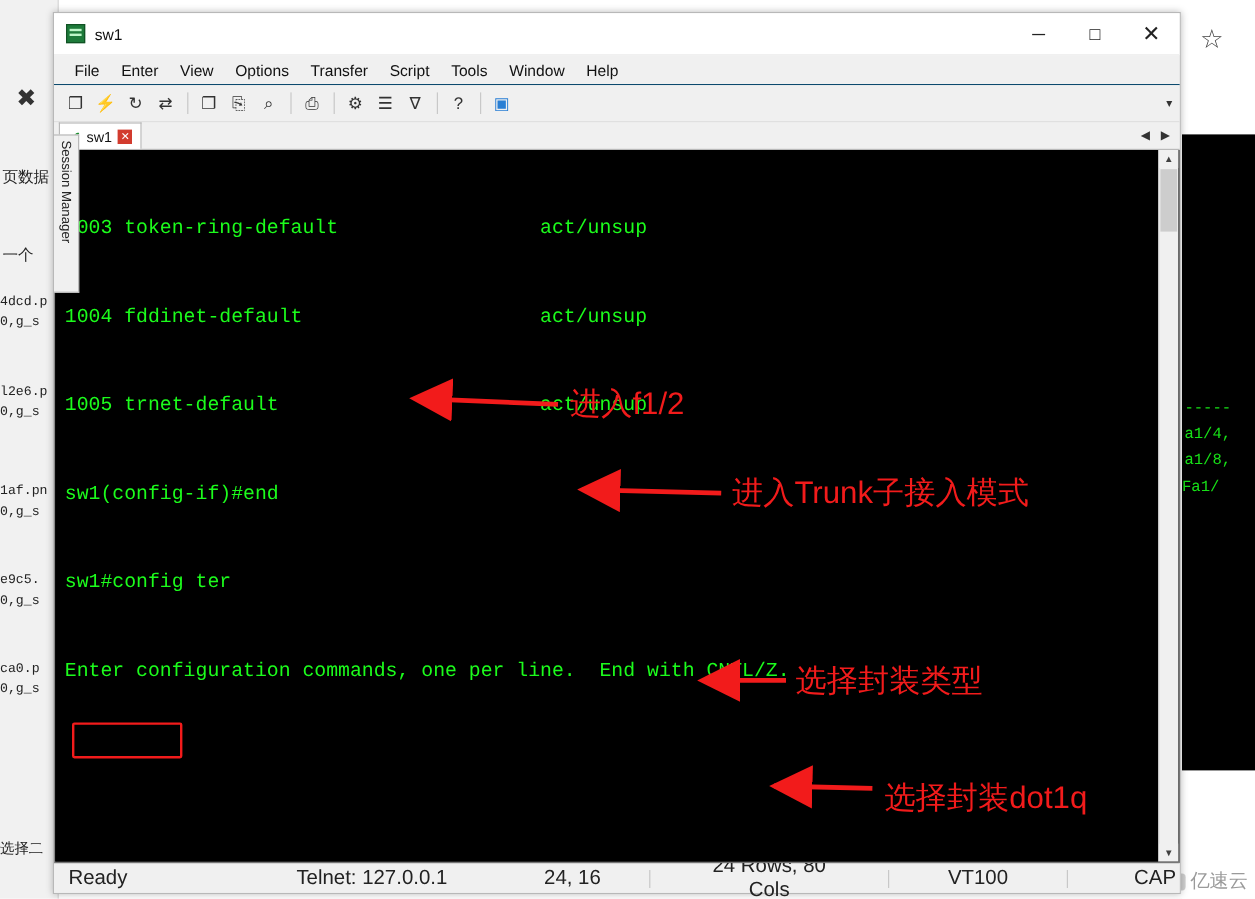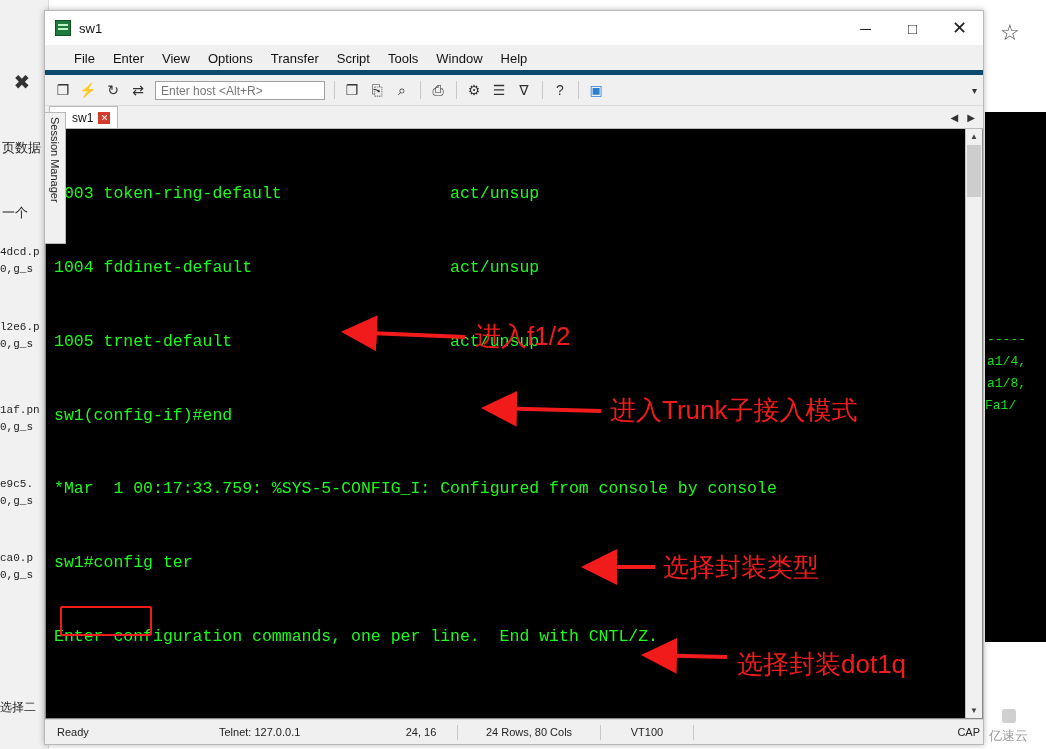--- a/index.html
+++ b/index.html
@@ -84,27 +84,26 @@
     margin-top: 41px;
   }
   .bg-star {
     position: absolute;
     left: 1000px; top: 20px;
     font-size: 22px;
     color: #444;
   }
   .bg-watermark {
     position: absolute;
-    right: 18px; bottom: 4px;
-    font-size: 13px;
+    right: 6px; bottom: 4px;
+    font-size: 16px;
     color: #9a9a9a;
     display: flex;
     align-items: center;
     gap: 4px;
-    flex-direction: column;
   }
   .bg-watermark .wm-badge {
     display: inline-block;
     width: 14px; height: 14px;
     border-radius: 3px;
     background: #d0d0d0;
   }
   .bg-bottom-left {
     position: absolute;
     left: 0; top: 700px;
@@ -170,24 +169,24 @@
     color: #222;
     user-select: none;
   }
   .win-btn.close { font-size: 18px; font-weight: 300; }
 
   
   .menubar {
     height: 24px;
     display: flex;
     align-items: center;
-    padding-left: 20px;
+    padding-left: 8px;
     background: #f0f0f0;
     flex: none;
-    border-bottom: 5px solid #0c4a6e;
+    border-bottom: 1px solid #0c4a6e;
   }
   .menu-item {
     font-size: 13px;
     color: #111;
     padding: 2px 9px;
   }
 
   
   .toolbar {
     height: 30px;
@@ -321,24 +320,25 @@
     height: 52px;
     background: #cdcdcd;
   }
 
   
   .statusbar {
     height: 24px;
     background: #f0f0f0;
     display: flex;
     align-items: center;
-    font-size: 11px;
+    font-size: 17px;
     color: #222;
     flex: none;
     border-top: 1px solid #d5d5d5;
+    gap: 28px;
   }
   .sb-cell { padding: 0 6px; }
   .sb-ready { width: 150px; padding-left: 12px; }
   .sb-div { width: 1px; height: 15px; background: #c8c8c8; }
 
   
   .anno {
     position: absolute;
     color: #f21b1b;
     font-family: "Liberation Sans", sans-serif;
@@ -419,21 +419,20 @@
     <div class="menu-item">Tools</div>
     <div class="menu-item">Window</div>
     <div class="menu-item">Help</div>
   </div>
 
   <div class="toolbar">
     <div class="tb-icon">❐</div>
     <div class="tb-icon">⚡</div>
     <div class="tb-icon">↻</div>
     <div class="tb-icon">⇄</div>
-    <div class="tb-hostbox">Enter host &lt;Alt+R&gt;</div>
     <div class="tb-sep"></div>
     <div class="tb-icon">❐</div>
     <div class="tb-icon">⎘</div>
     <div class="tb-icon">⌕</div>
     <div class="tb-sep"></div>
     <div class="tb-icon">⎙</div>
     <div class="tb-sep"></div>
     <div class="tb-icon">⚙</div>
     <div class="tb-icon">☰</div>
     <div class="tb-icon">∇</div>
@@ -455,21 +454,20 @@
       <span>▶</span>
     </div>
   </div>
 
   <div class="term-wrap">
     <div class="term">
       <div class="line">1003 token-ring-default                 act/unsup</div>
       <div class="line">1004 fddinet-default                    act/unsup</div>
       <div class="line">1005 trnet-default                      act/unsup</div>
       <div class="line">sw1(config-if)#end</div>
-      <div class="line">*Mar  1 00:17:33.759: %SYS-5-CONFIG_I: Configured from console by console</div>
       <div class="line">sw1#config ter</div>
       <div class="line">Enter configuration commands, one per line.  End with CNTL/Z.</div>
       
       
       
       
       
       
       
       

